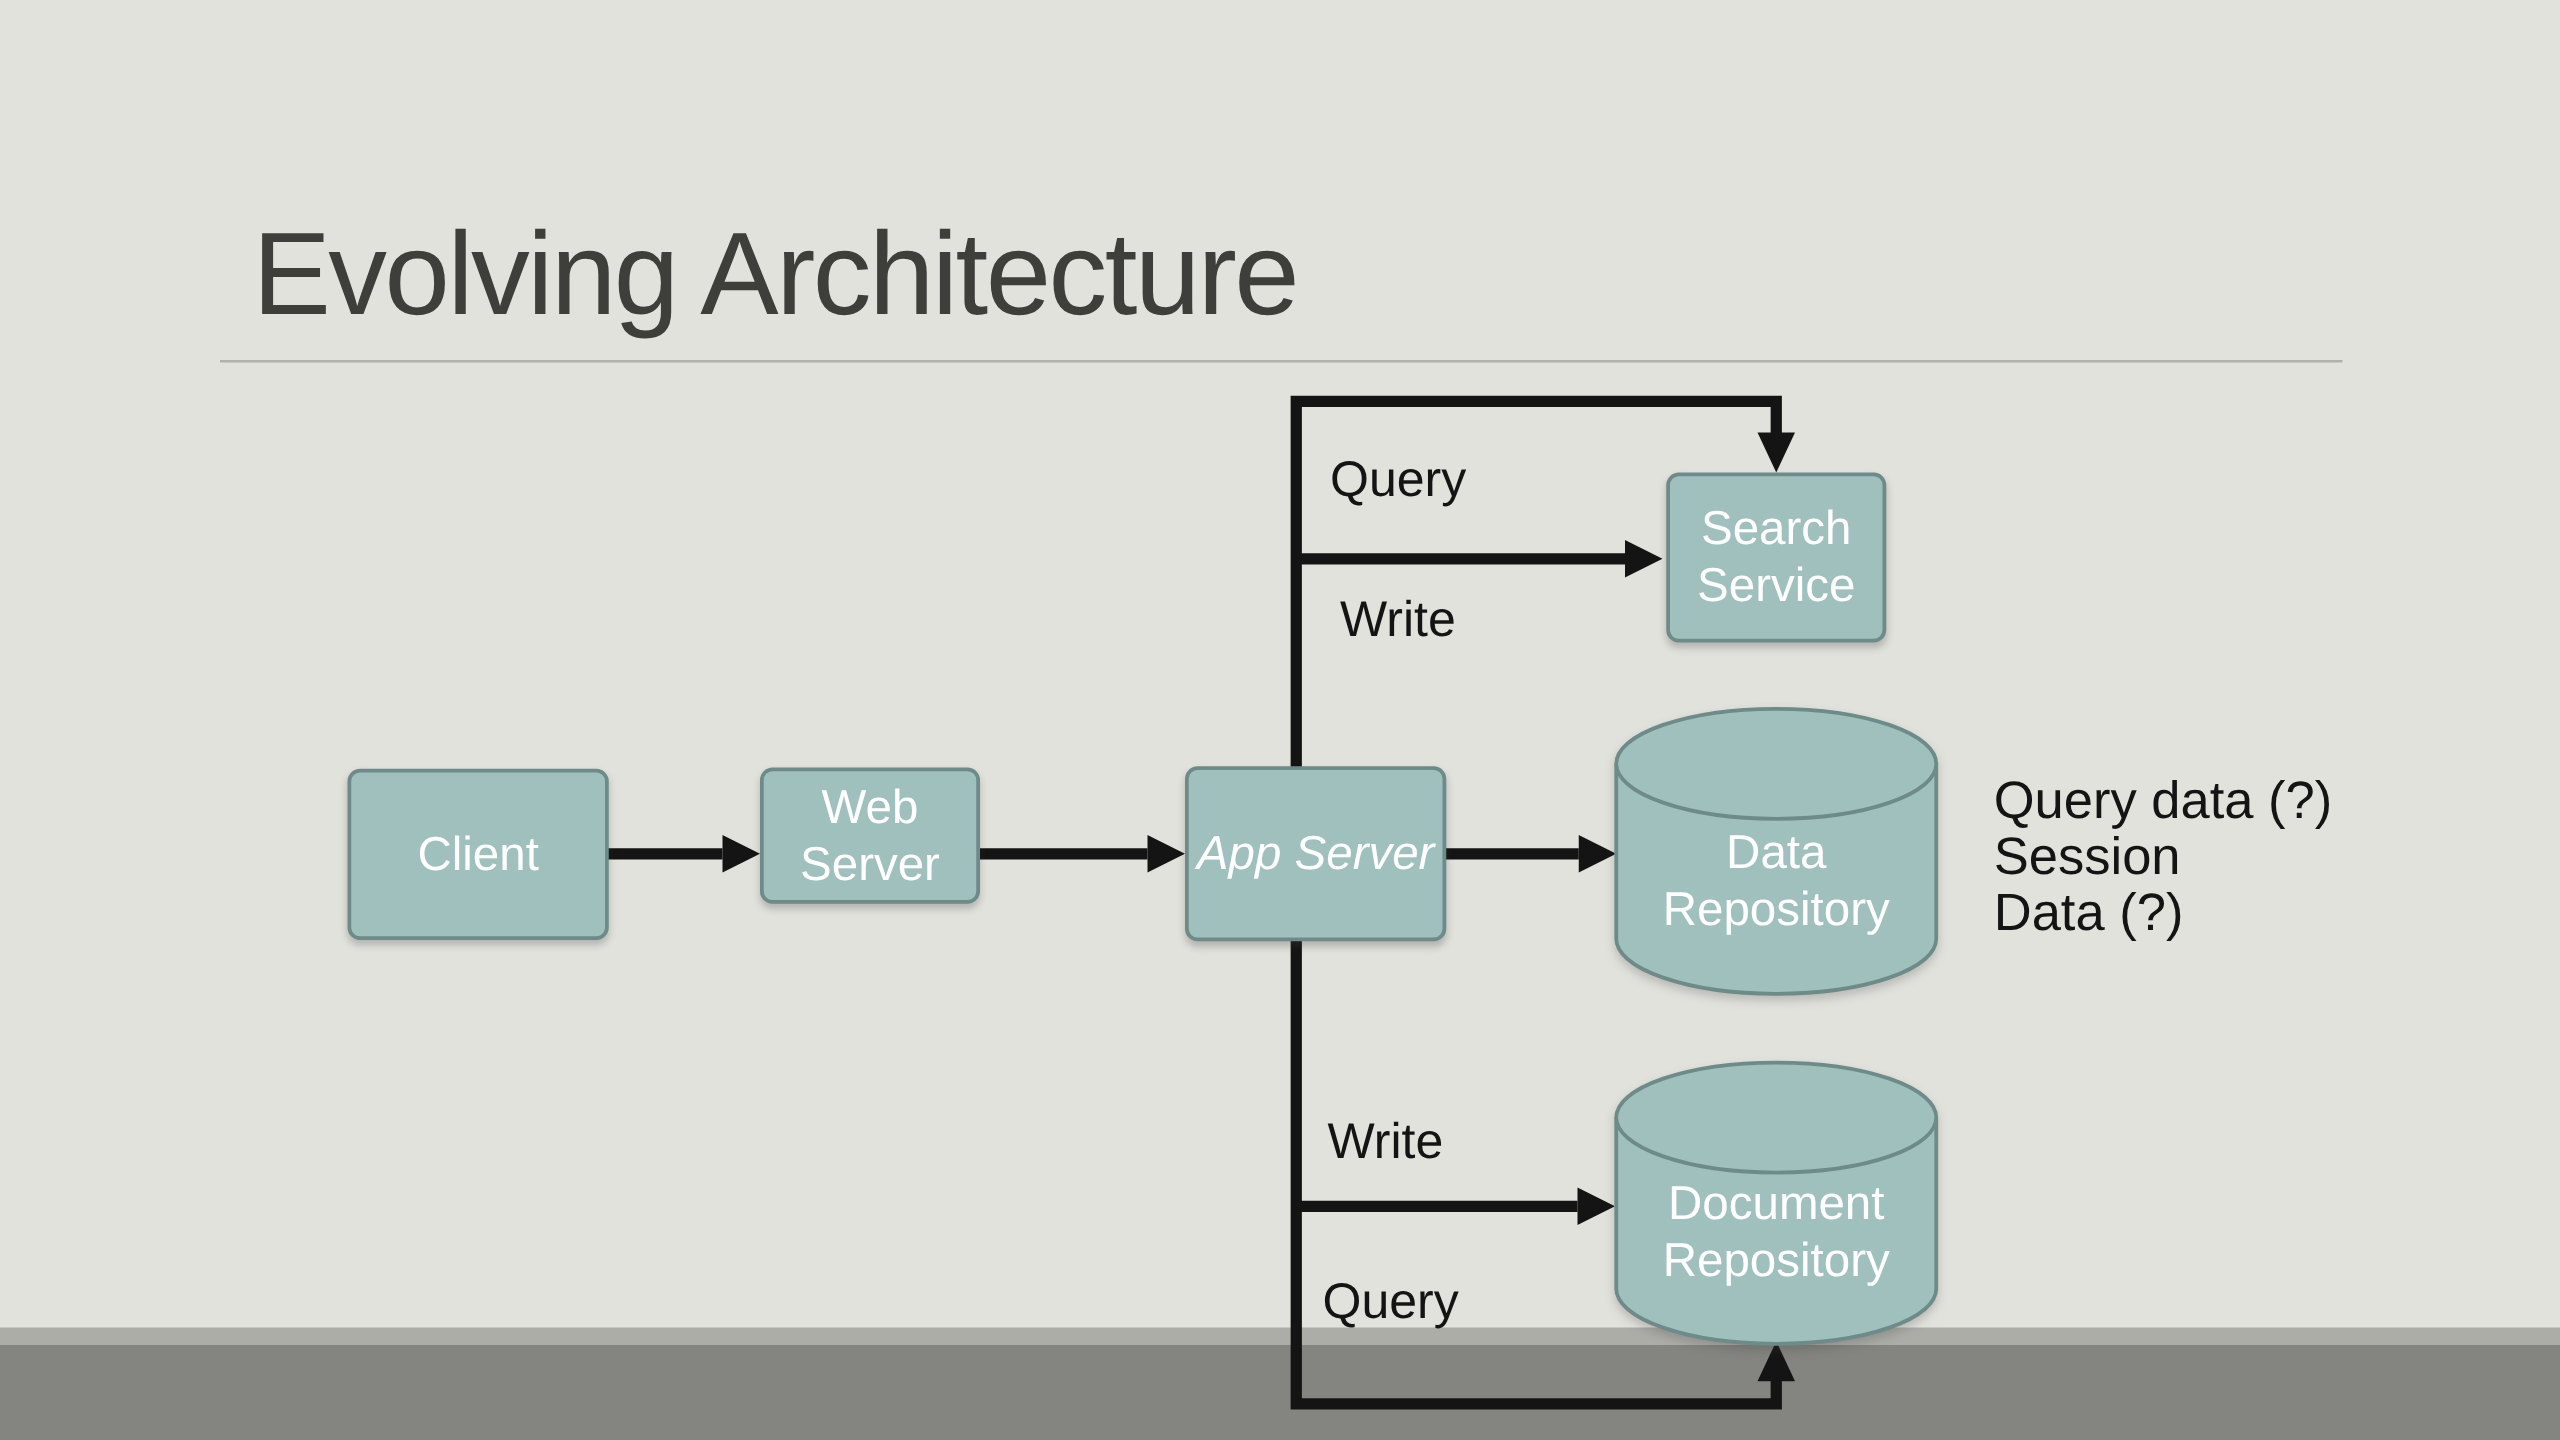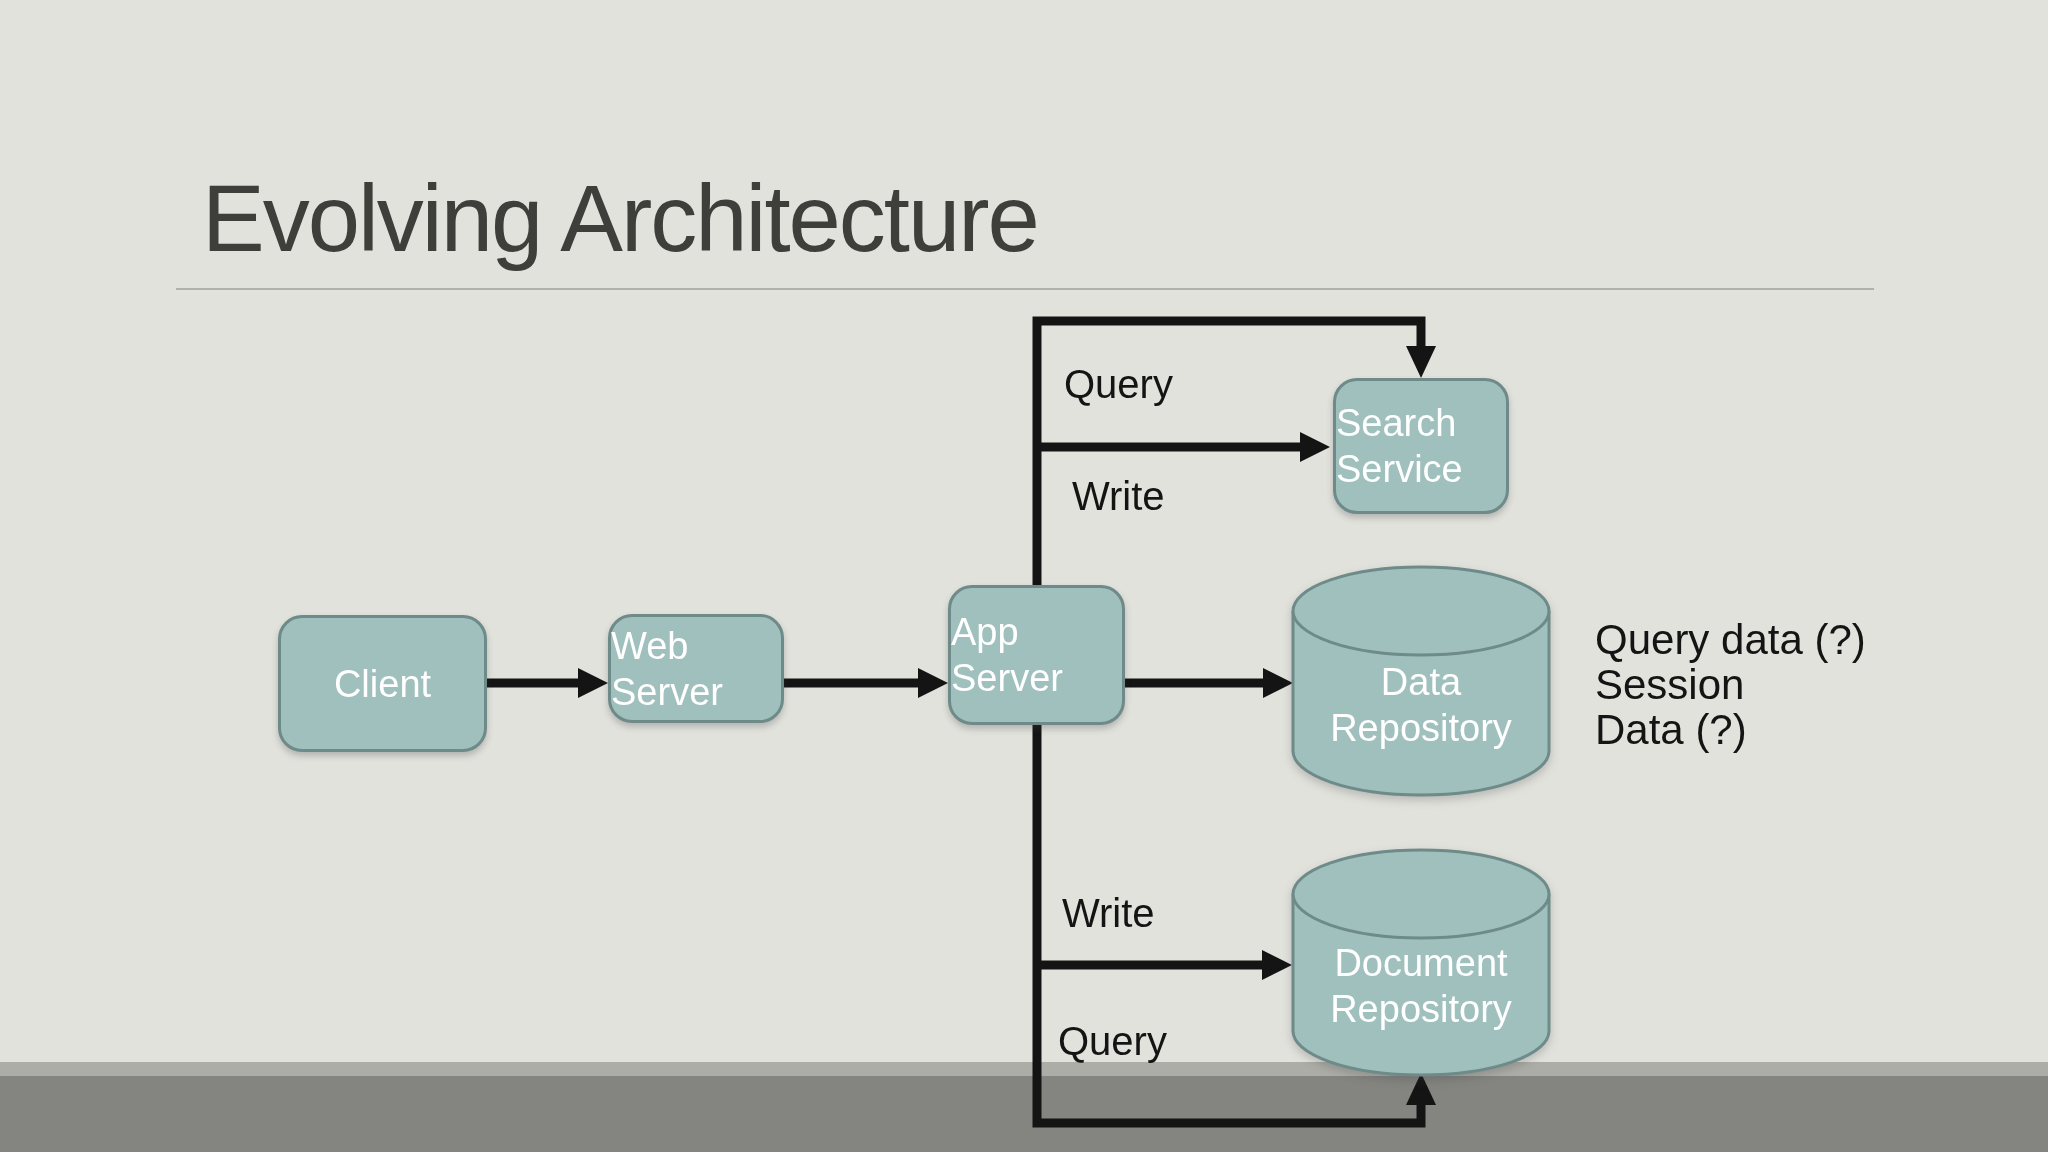--- a/index.html
+++ b/index.html
@@ -21,24 +21,24 @@
   .title-rule{position:absolute;left:176px;top:288px;width:1698px;height:2px;background:var(--rule-color,#b0b0ac);}
   
   .diagram-svg{position:absolute;left:0;top:0;}
   .conn{fill:none;stroke:var(--line-color,#141414);stroke-width:9;stroke-linejoin:miter;}
   .head{fill:var(--line-color,#141414);stroke:none;}
   .cyl{fill:var(--accent-fill,#9fc0bd);stroke:var(--accent-border,#6e8b89);stroke-width:3;}
   .cyl-group{filter:drop-shadow(0 4px 4px rgba(60,60,60,0.25));}
   
   .node{
     position:absolute;box-sizing:border-box;
-    display:flex;align-items:center;justify-content:center;text-align:left;
+    display:flex;align-items:center;justify-content:center;text-align:center;
     background:var(--accent-fill,#9fc0bd);
     border:3px solid var(--accent-border,#6e8b89);
-    border-radius:24px;
+    border-radius:10px;
     color:var(--box-text-color,#ffffff);
     font-size:38px;line-height:46px;
     box-shadow:0 4px 6px rgba(60,60,60,0.28);
   }
   .cyl-label{
     position:absolute;display:flex;align-items:center;justify-content:center;text-align:center;
     color:var(--box-text-color,#ffffff);font-size:38px;line-height:46px;
   }
   .edge-label{
     position:absolute;color:var(--label-color,#141414);
@@ -92,21 +92,21 @@
     <g class="cyl-group">
       <path class="cyl" d="M 1293 894 L 1293 1031 A 128 44 0 0 0 1549 1031 L 1549 894"></path>
       <ellipse class="cyl" cx="1421" cy="894" rx="128" ry="44"></ellipse>
     </g>
   </svg>
 
   <div class="node" style="left:278px;top:615px;width:209px;height:137px;">Client</div>
 
   <div class="node" style="left:608px;top:614px;width:176px;height:109px;">Web Server</div>
 
-  <div class="node" style="left:948px;top:585px;width:177px;height:140px;">App Server</div>
+  <div class="node" style="left:948px;top:613px;width:209px;height:140px;font-style:italic;">App Server</div>
 
   <div class="node" style="left:1333px;top:378px;width:176px;height:136px;">Search Service</div>
 
   <div class="cyl-label" style="left:1293px;top:659px;width:256px;height:92px;">Data Repository</div>
 
   <div class="cyl-label" style="left:1293px;top:940px;width:256px;height:92px;">Document Repository</div>
 
   <div class="edge-label" style="left:1064px;top:362px;">Query</div>
 
   <div class="edge-label" style="left:1072px;top:474px;">Write</div>

